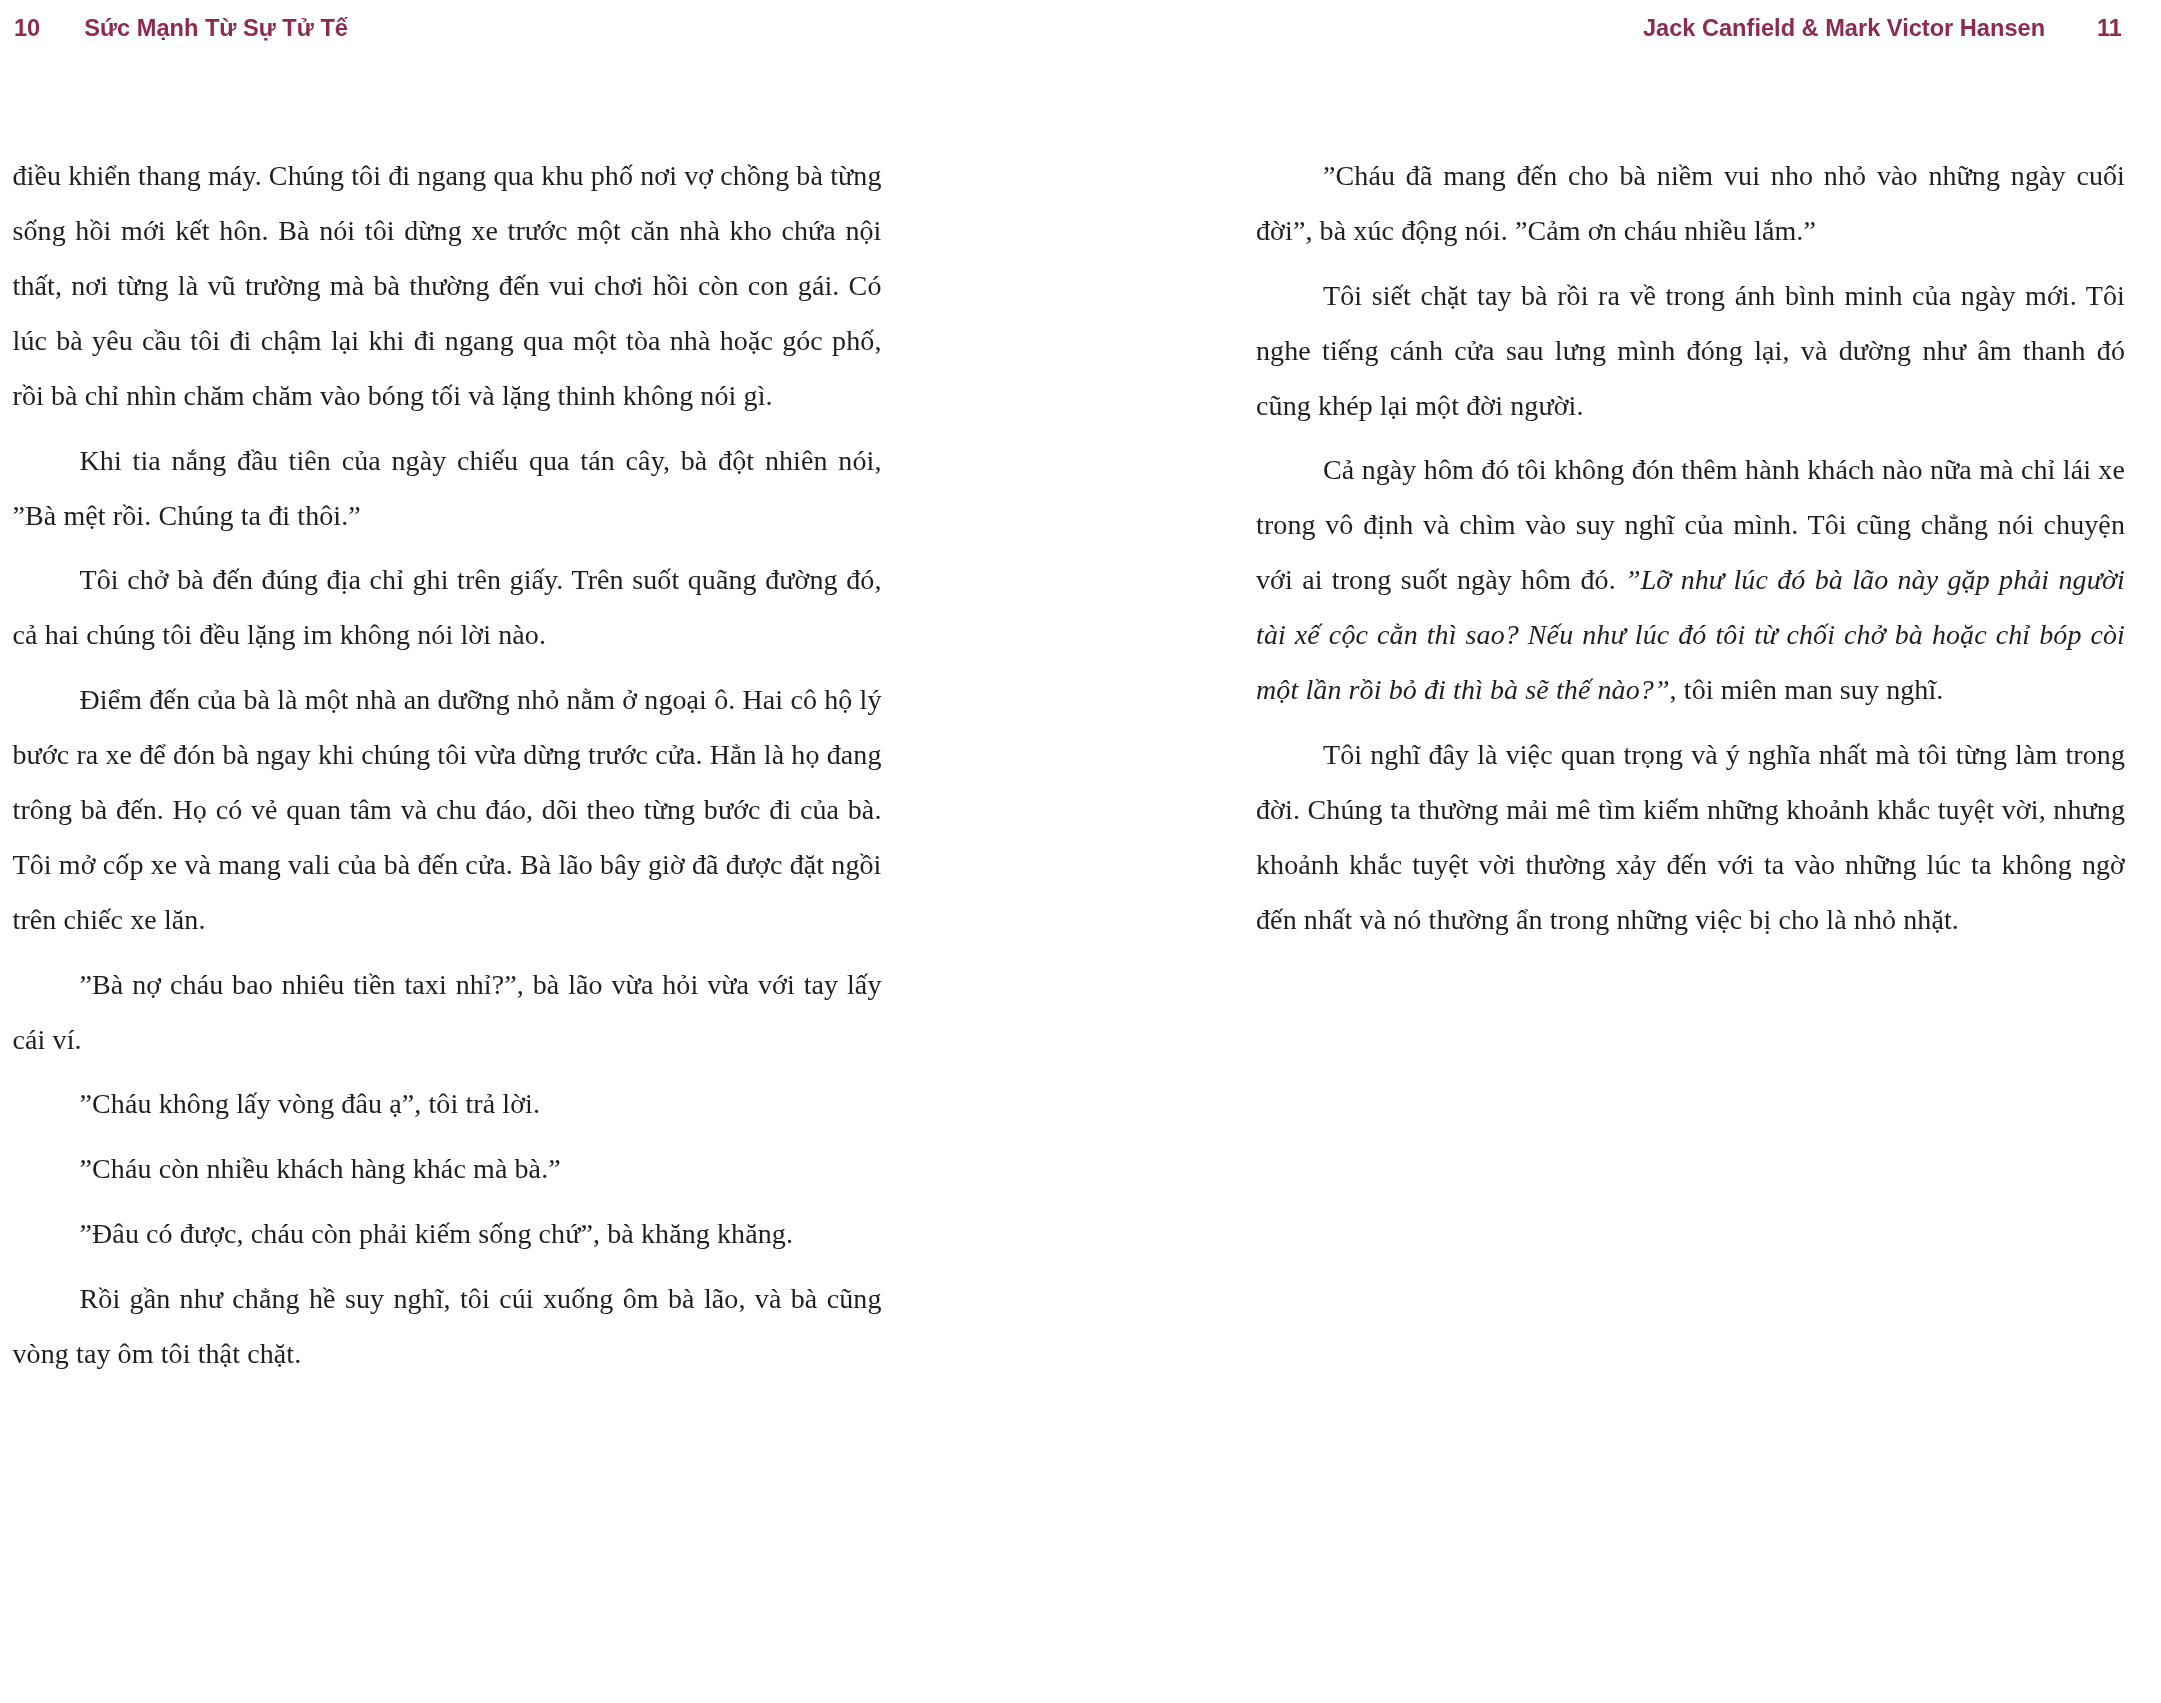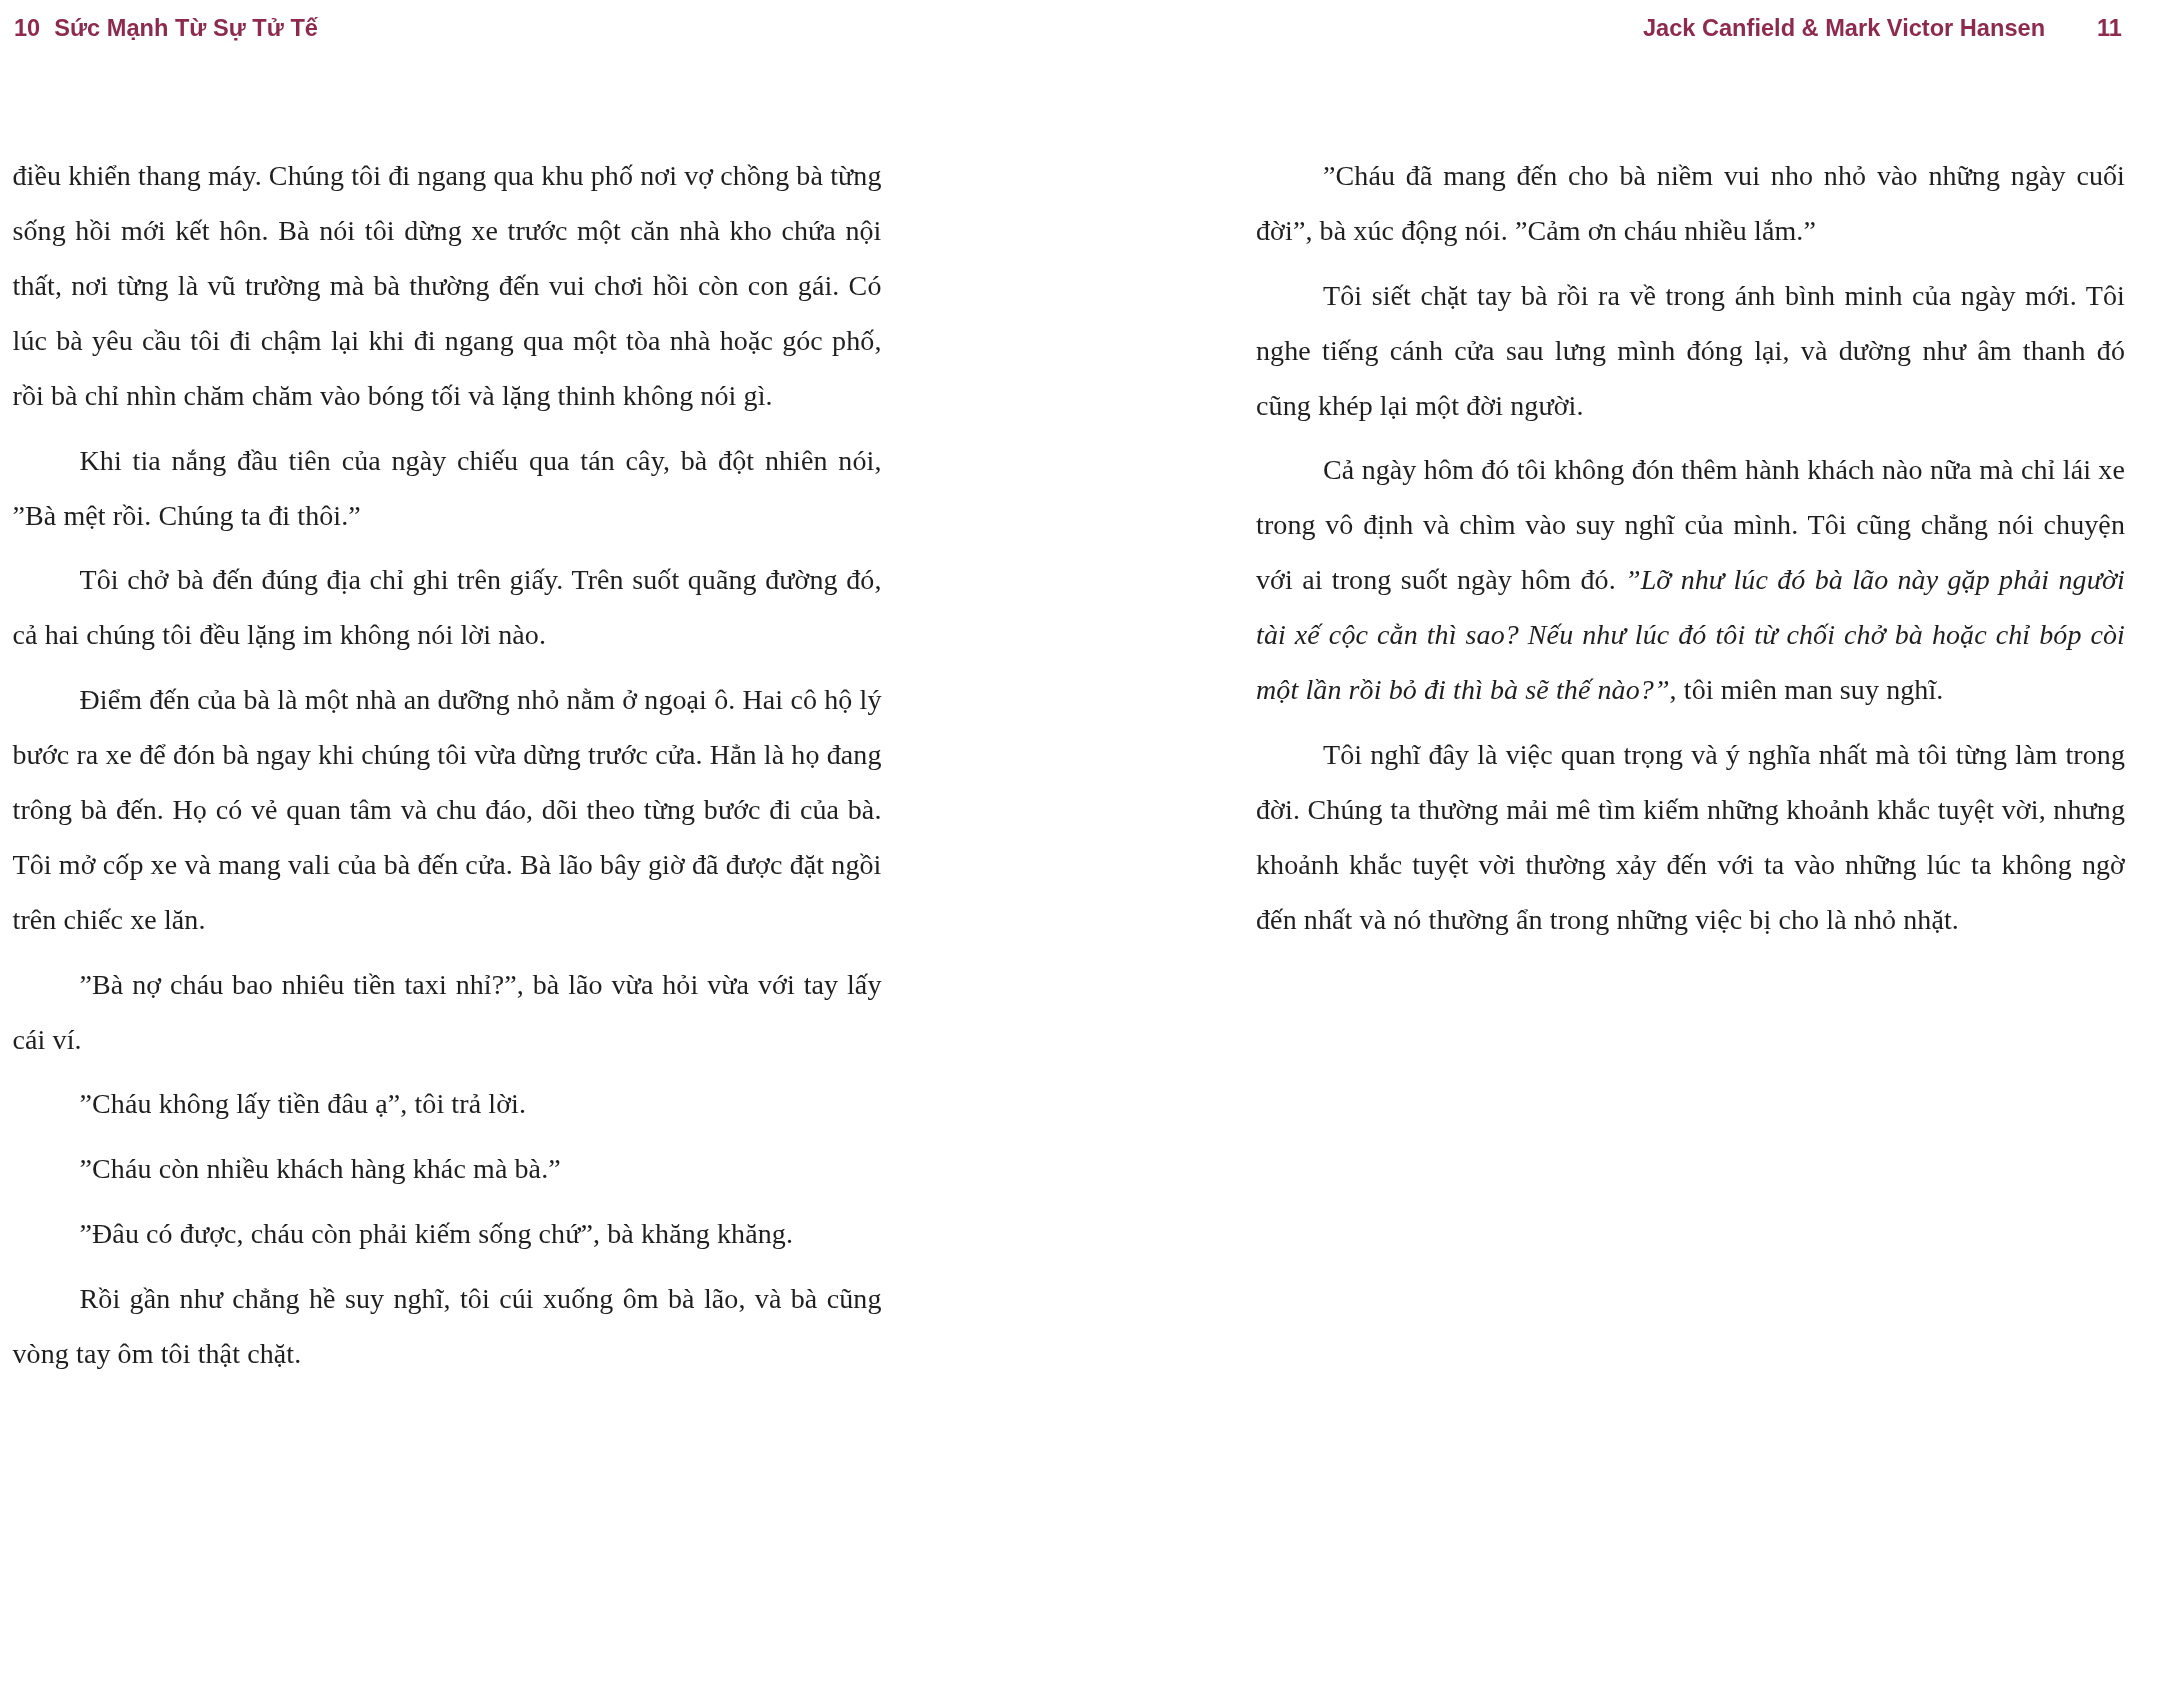--- a/index.html
+++ b/index.html
@@ -25,21 +25,21 @@
     font-family: "Liberation Sans", sans-serif;
     font-weight: 700;
     font-size: 23.6px;
     color: var(--header-color, #8e2a4d);
   }
   .header-left {
     position: absolute;
     left: 14px;
     top: 0;
     display: flex;
-    gap: 14px;
+    gap: 44px;
     align-items: flex-end;
   }
   .header-right {
     position: absolute;
     right: 39px;
     top: 0;
     display: flex;
     gap: 52px;
     align-items: baseline;
   }
@@ -76,21 +76,21 @@
       <span class="page-num">11</span>
     </div>
   </div>
 
   <div class="col col-left">
       <p class="para no-indent"><span>điều khiển thang máy. Chúng tôi đi ngang qua khu phố nơi vợ chồng bà từng sống hồi mới kết hôn. Bà nói tôi dừng xe trước một căn nhà kho chứa nội thất, nơi từng là vũ trường mà bà thường đến vui chơi hồi còn con gái. Có lúc bà yêu cầu tôi đi chậm lại khi đi ngang qua một tòa nhà hoặc góc phố, rồi bà chỉ nhìn chăm chăm vào bóng tối và lặng thinh không nói gì.</span></p>
       <p class="para"><span>Khi tia nắng đầu tiên của ngày chiếu qua tán cây, bà đột nhiên nói, ”Bà mệt rồi. Chúng ta đi thôi.”</span></p>
       <p class="para"><span>Tôi chở bà đến đúng địa chỉ ghi trên giấy. Trên suốt quãng đường đó, cả hai chúng tôi đều lặng im không nói lời nào.</span></p>
       <p class="para"><span>Điểm đến của bà là một nhà an dưỡng nhỏ nằm ở ngoại ô. Hai cô hộ lý bước ra xe để đón bà ngay khi chúng tôi vừa dừng trước cửa. Hẳn là họ đang trông bà đến. Họ có vẻ quan tâm và chu đáo, dõi theo từng bước đi của bà. Tôi mở cốp xe và mang vali của bà đến cửa. Bà lão bây giờ đã được đặt ngồi trên chiếc xe lăn.</span></p>
       <p class="para"><span>”Bà nợ cháu bao nhiêu tiền taxi nhỉ?”, bà lão vừa hỏi vừa với tay lấy cái ví.</span></p>
-      <p class="para"><span>”Cháu không lấy tiền đâu ạ”, tôi trả lời.</span></p>
+      <p class="para"><span>”Cháu không lấy vòng đâu ạ”, tôi trả lời.</span></p>
       <p class="para"><span>”Cháu còn nhiều khách hàng khác mà bà.”</span></p>
       <p class="para"><span>”Đâu có được, cháu còn phải kiếm sống chứ”, bà khăng khăng.</span></p>
       <p class="para"><span>Rồi gần như chẳng hề suy nghĩ, tôi cúi xuống ôm bà lão, và bà cũng vòng tay ôm tôi thật chặt.</span></p>
     </div>
 
   <div class="col col-right">
       <p class="para"><span>”Cháu đã mang đến cho bà niềm vui nho nhỏ vào những ngày cuối đời”, bà xúc động nói. ”Cảm ơn cháu nhiều lắm.”</span></p>
       <p class="para"><span>Tôi siết chặt tay bà rồi ra về trong ánh bình minh của ngày mới. Tôi nghe tiếng cánh cửa sau lưng mình đóng lại, và dường như âm thanh đó cũng khép lại một đời người.</span></p>
       <p class="para"><span>Cả ngày hôm đó tôi không đón thêm hành khách nào nữa mà chỉ lái xe trong vô định và chìm vào suy nghĩ của mình. Tôi cũng chẳng nói chuyện với ai trong suốt ngày hôm đó. </span><span class="italic">”Lỡ như lúc đó bà lão này gặp phải người tài xế cộc cằn thì sao? Nếu như lúc đó tôi từ chối chở bà hoặc chỉ bóp còi một lần rồi bỏ đi thì bà sẽ thế nào?”</span><span>, tôi miên man suy nghĩ.</span></p>
       <p class="para"><span>Tôi nghĩ đây là việc quan trọng và ý nghĩa nhất mà tôi từng làm trong đời. Chúng ta thường mải mê tìm kiếm những khoảnh khắc tuyệt vời, nhưng khoảnh khắc tuyệt vời thường xảy đến với ta vào những lúc ta không ngờ đến nhất và nó thường ẩn trong những việc bị cho là nhỏ nhặt.</span></p>

